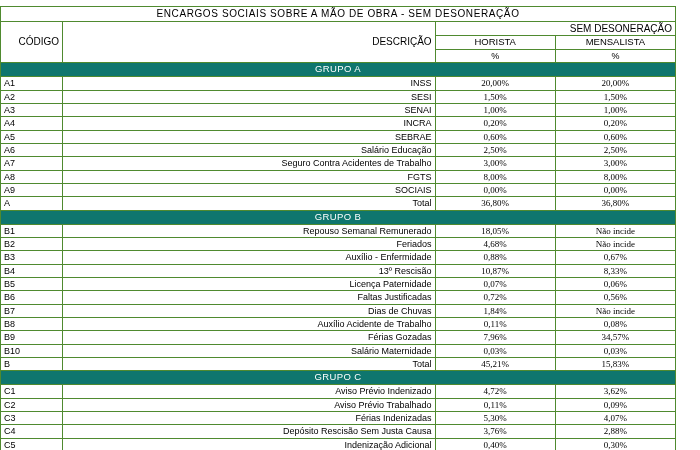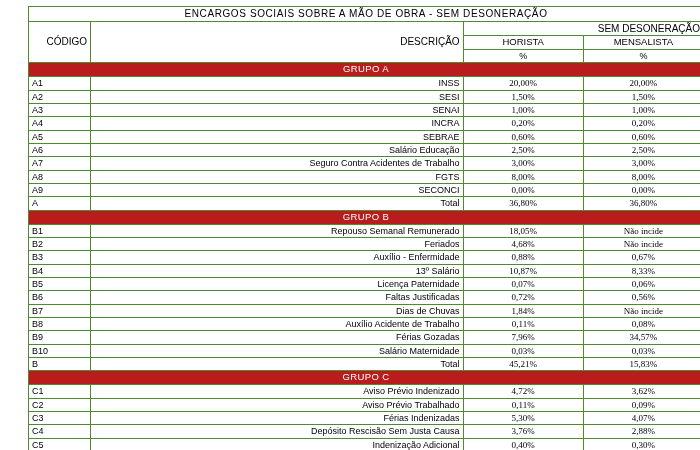--- a/index.html
+++ b/index.html
@@ -12,21 +12,21 @@
     height: 450px;
     font-family: "Liberation Sans", sans-serif;
     color: #000000;
     overflow: hidden;
   }
   .page {
     width: 700px;
     height: 450px;
     position: relative;
     box-sizing: border-box;
-    padding: 6px 12px 0 28px;
+    padding: 6px 12px 0 0;
   }
   table.enc {
     border-collapse: collapse;
     width: 676px;
     table-layout: fixed;
     font-size: 9.5px;
   }
   table.enc td, table.enc th {
     border: 1px solid #4f8a2f;
     padding: 1px 3px;
@@ -55,21 +55,21 @@
     text-align: center;
     font-weight: bold;
     font-size: 9.5px;
   }
   .pct {
     text-align: center;
     font-weight: bold;
     font-size: 9px;
   }
   .group-row td {
-    background: #b91c1c;
+    background: #0f766e;
     color: #ffffff;
     text-align: center;
     font-weight: bold;
     font-size: 9.5px;
     letter-spacing: 0.4px;
     padding: 2px;
   }
   .code {
     text-align: left;
     font-size: 9px;
@@ -166,21 +166,21 @@
         <td class="num">3,00%</td>
       </tr>
       <tr>
         <td class="code">A8</td>
         <td class="desc">FGTS</td>
         <td class="num">8,00%</td>
         <td class="num">8,00%</td>
       </tr>
       <tr>
         <td class="code">A9</td>
-        <td class="desc">SECONCI</td>
+        <td class="desc">SOCIAIS</td>
         <td class="num">0,00%</td>
         <td class="num">0,00%</td>
       </tr>
       <tr class="total-row">
         <td class="code">A</td>
         <td class="desc">Total</td>
         <td class="num">36,80%</td>
         <td class="num">36,80%</td>
       </tr>
 
@@ -200,21 +200,21 @@
         <td class="num">Não incide</td>
       </tr>
       <tr>
         <td class="code">B3</td>
         <td class="desc">Auxílio - Enfermidade</td>
         <td class="num">0,88%</td>
         <td class="num">0,67%</td>
       </tr>
       <tr>
         <td class="code">B4</td>
-        <td class="desc">13º Salário</td>
+        <td class="desc">13º Rescisão</td>
         <td class="num">10,87%</td>
         <td class="num">8,33%</td>
       </tr>
       <tr>
         <td class="code">B5</td>
         <td class="desc">Licença Paternidade</td>
         <td class="num">0,07%</td>
         <td class="num">0,06%</td>
       </tr>
       <tr>

